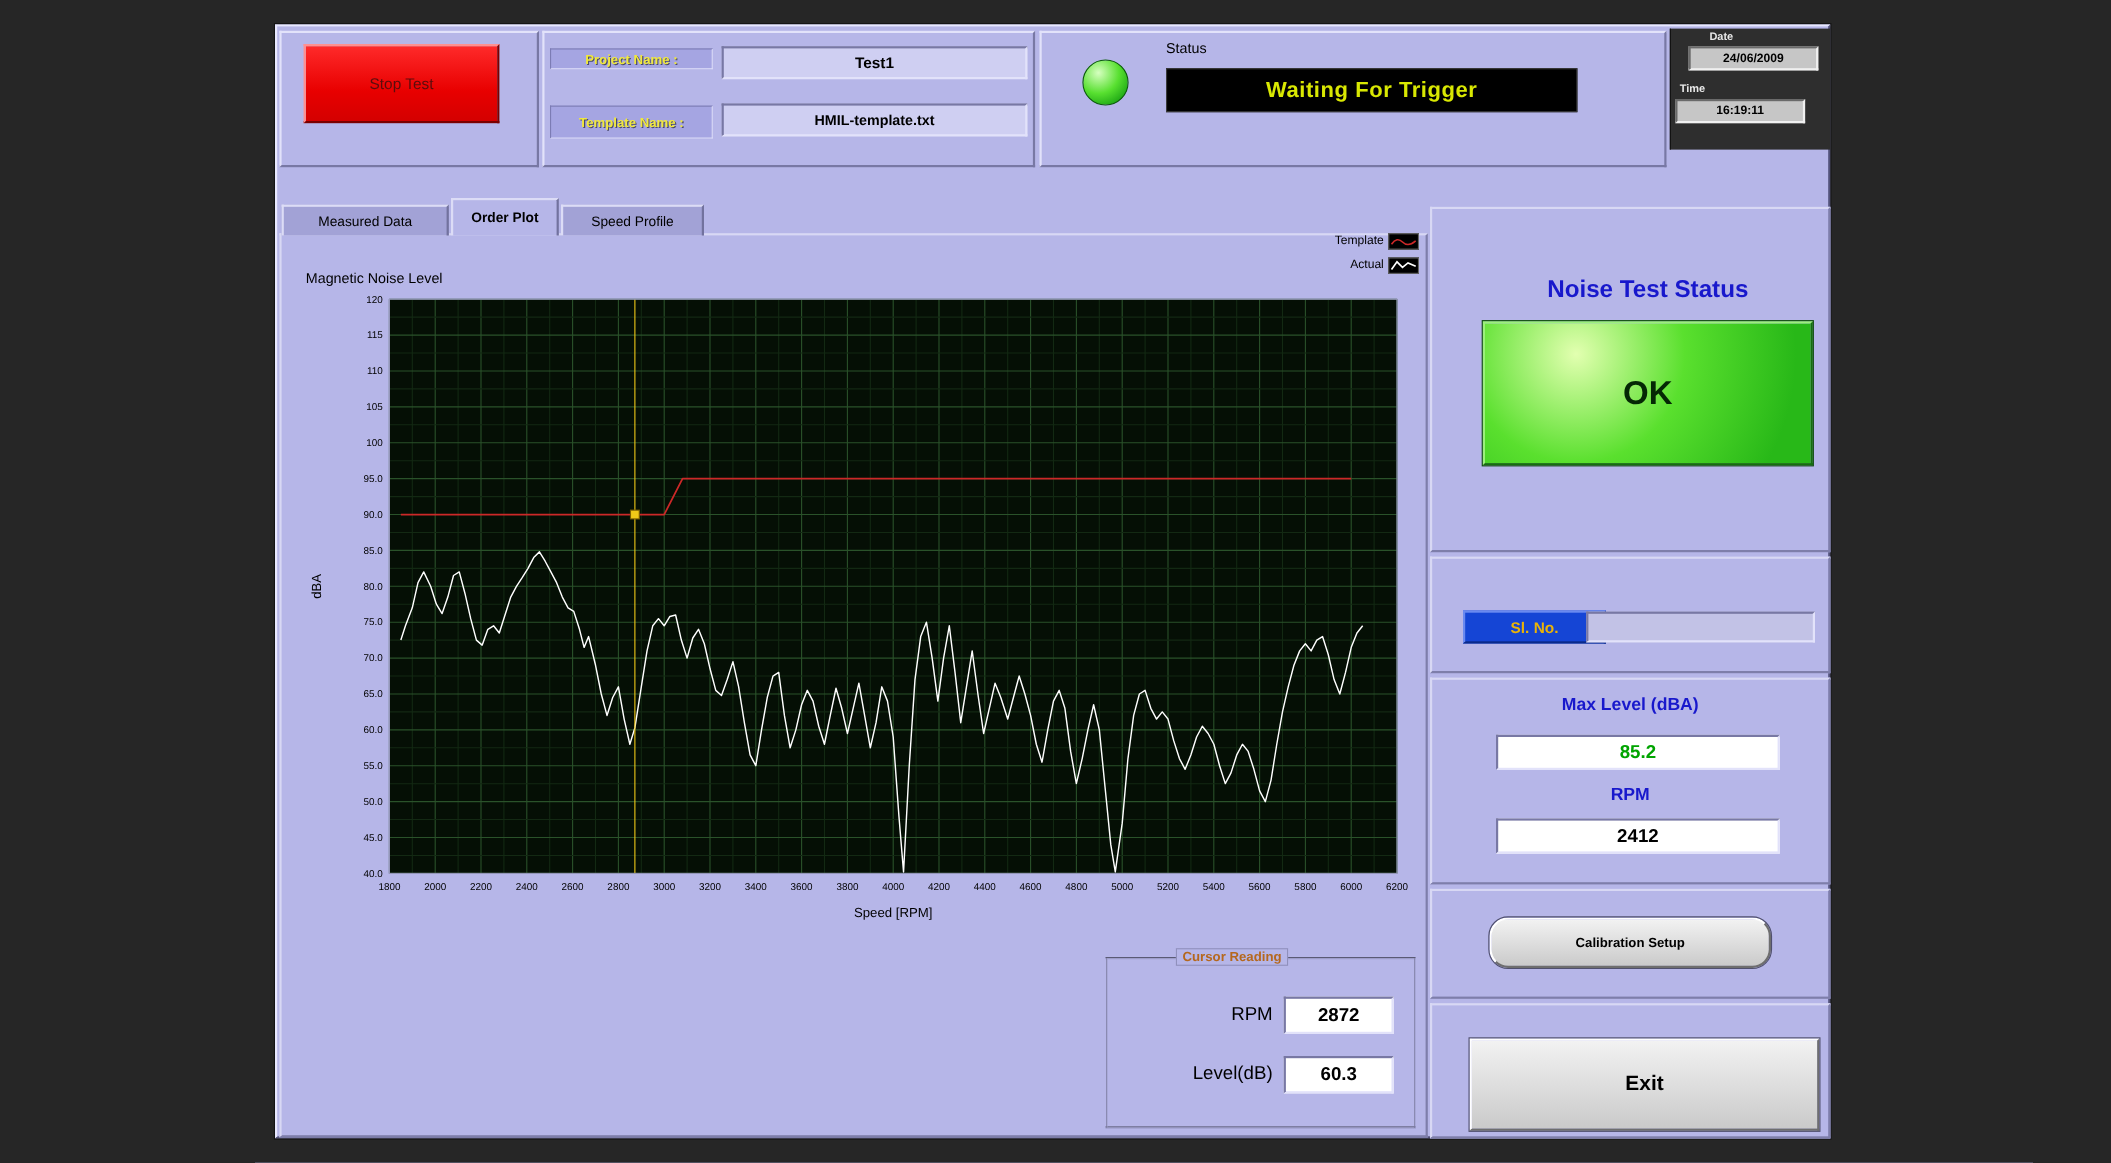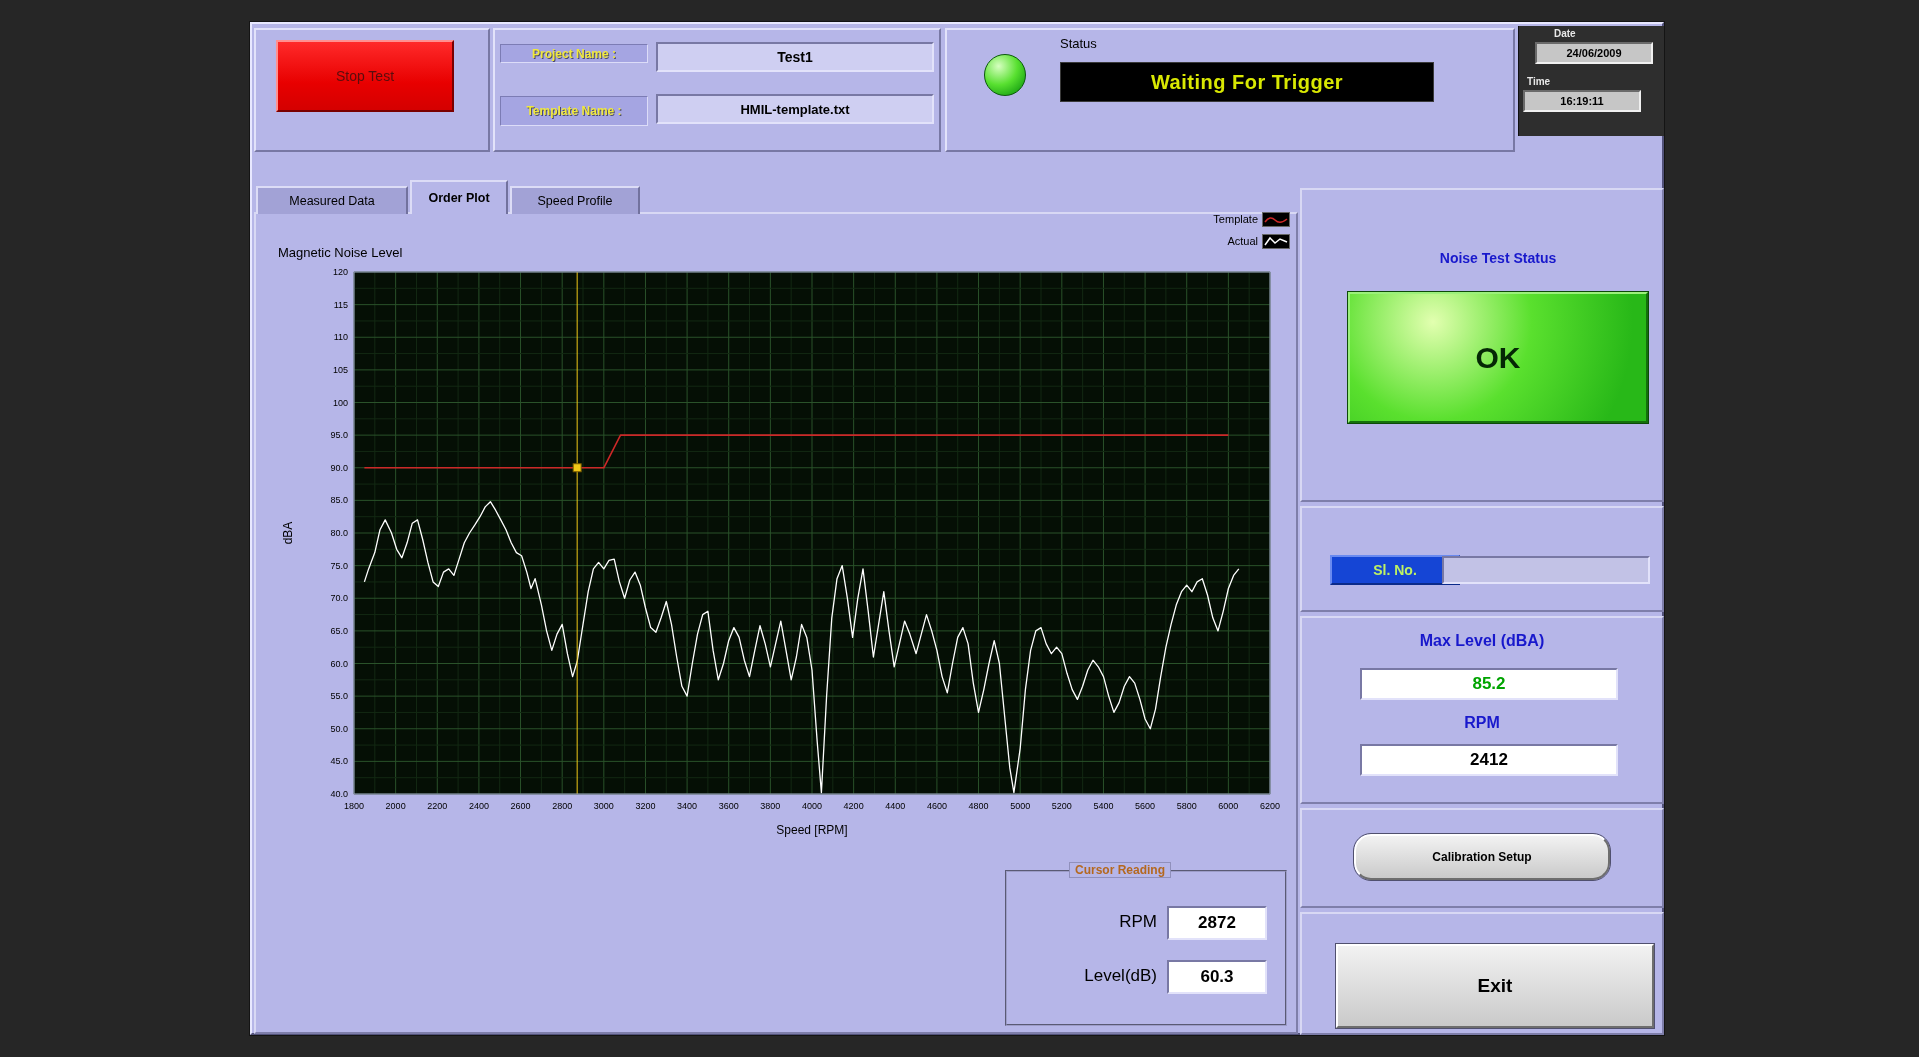--- a/index.html
+++ b/index.html
@@ -98,21 +98,21 @@
     left:1096px; top:268px; width:300px; height:131px;
     background:radial-gradient(circle at 28% 22%, #e2ffb0, #5ae02e 42%, #28b818 85%);
     border:2px solid; border-color:#9cf07c #14700c #14700c #9cf07c;
     outline:1px solid #0c4a08;
     display:flex; align-items:center; justify-content:center;
     color:#052805; font-weight:bold; font-size:30px;
   }
   .slno-chip {
     left:1078px; top:531px; width:130px; height:30px; background:#1545d5;
     border:2px solid; border-color:#6a8af0 #0a2a8a #0a2a8a #6a8af0;
-    color:#bef264; font-weight:bold; font-size:14px;
+    color:#eab308; font-weight:bold; font-size:14px;
     display:flex; align-items:center; justify-content:center;
   }
   .slno-field {
     left:1190px; top:532px; width:208px; height:28px;
     background:#c2c2e6; border:2px solid; border-color:#7878a4 #e2e2fa #e2e2fa #7878a4;
     font-size:13px; color:#000; padding:0 4px;
   }
   .white-box {
     background:#fff; border:2px solid; border-color:#7878a4 #e2e2fa #e2e2fa #7878a4;
     display:flex; align-items:center; justify-content:center;
@@ -316,21 +316,21 @@
     <span class="abs cr-label" style="left:10px;top:94px;width:140px;">Level(dB)</span>
     <div class="abs cr-box" style="left:160px;top:88px;width:100px;height:34px;">60.3</div>
   </div>
 
   <div class="abs panel" style="left:1048px;top:164px;width:364px;height:314px;"></div>
   <div class="abs panel" style="left:1048px;top:482px;width:364px;height:106px;"></div>
   <div class="abs panel" style="left:1048px;top:592px;width:364px;height:188px;"></div>
   <div class="abs panel" style="left:1048px;top:784px;width:364px;height:100px;"></div>
   <div class="abs panel" style="left:1048px;top:888px;width:364px;height:123px;"></div>
 
-  <div class="abs rp-title" style="left:1048px;top:226px;width:364px;font-size:14px;padding-left:32px;">Noise Test Status</div>
+  <div class="abs rp-title" style="left:1048px;top:226px;width:364px;font-size:22px;padding-left:32px;">Noise Test Status</div>
   <div class="abs ok-box">OK</div>
 
   <div class="abs slno-chip">Sl. No.</div>
   <input class="abs slno-field" type="text" value="" style="">
 
   <div class="abs rp-title" style="left:1048px;top:608px;width:364px;font-size:16px;">Max Level (dBA)</div>
   <div class="abs white-box" style="left:1108px;top:644px;width:258px;height:32px;color:#00a400;">85.2</div>
   <div class="abs rp-title" style="left:1048px;top:690px;width:364px;font-size:16px;">RPM</div>
   <div class="abs white-box" style="left:1108px;top:720px;width:258px;height:32px;color:#000;">2412</div>
 

